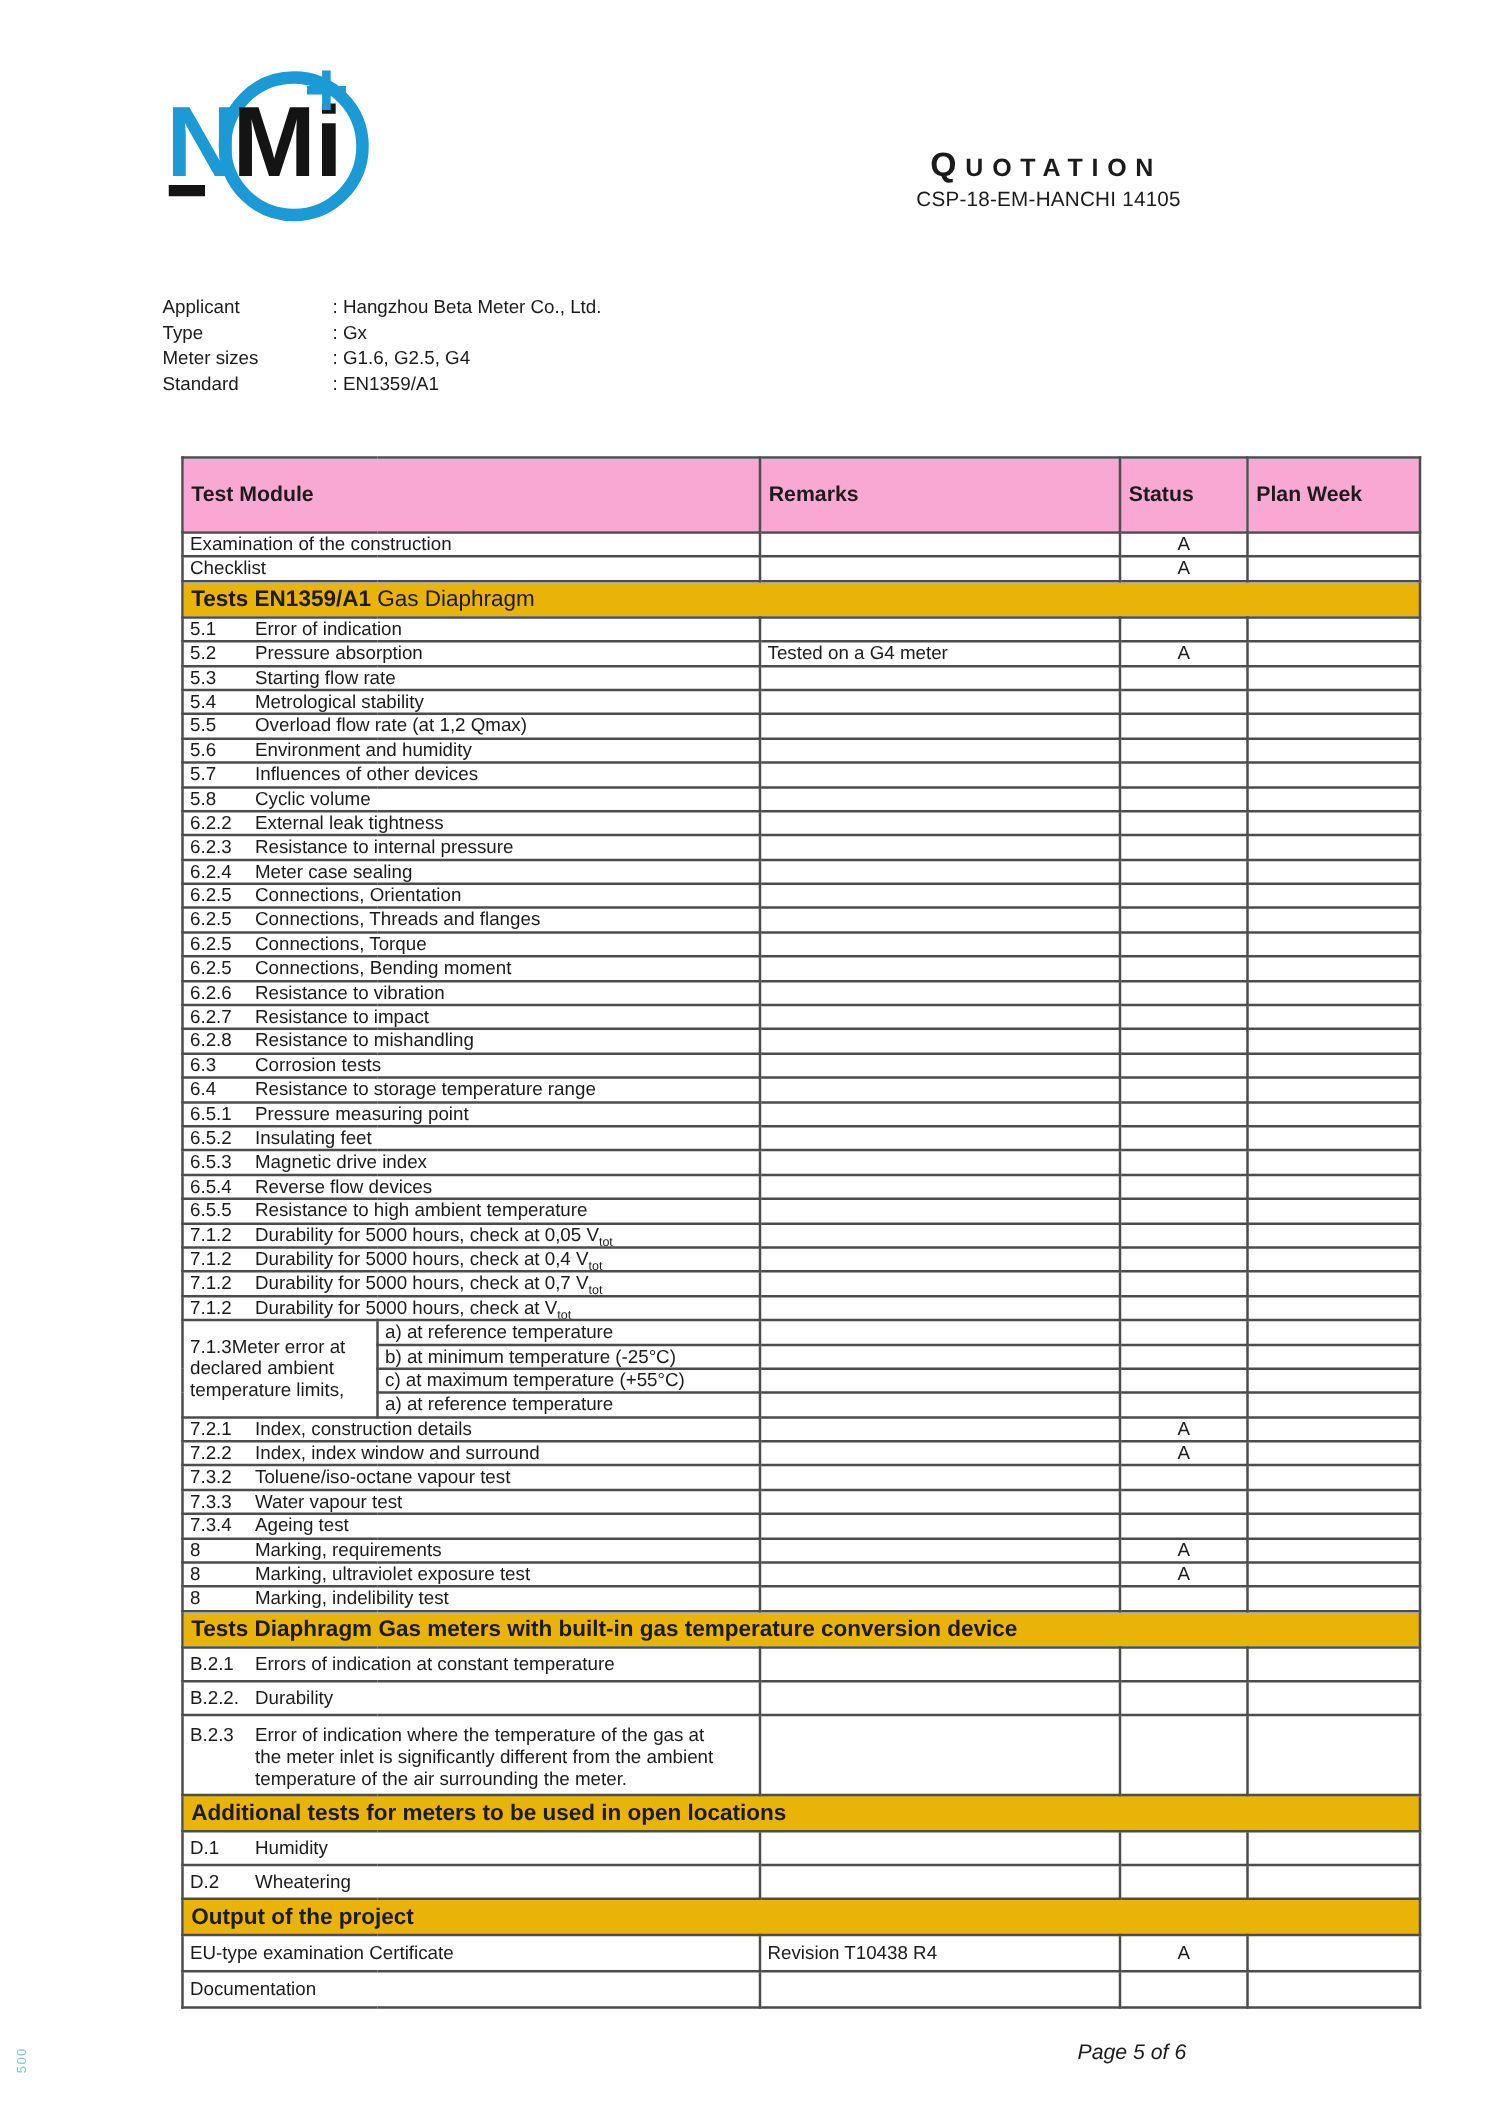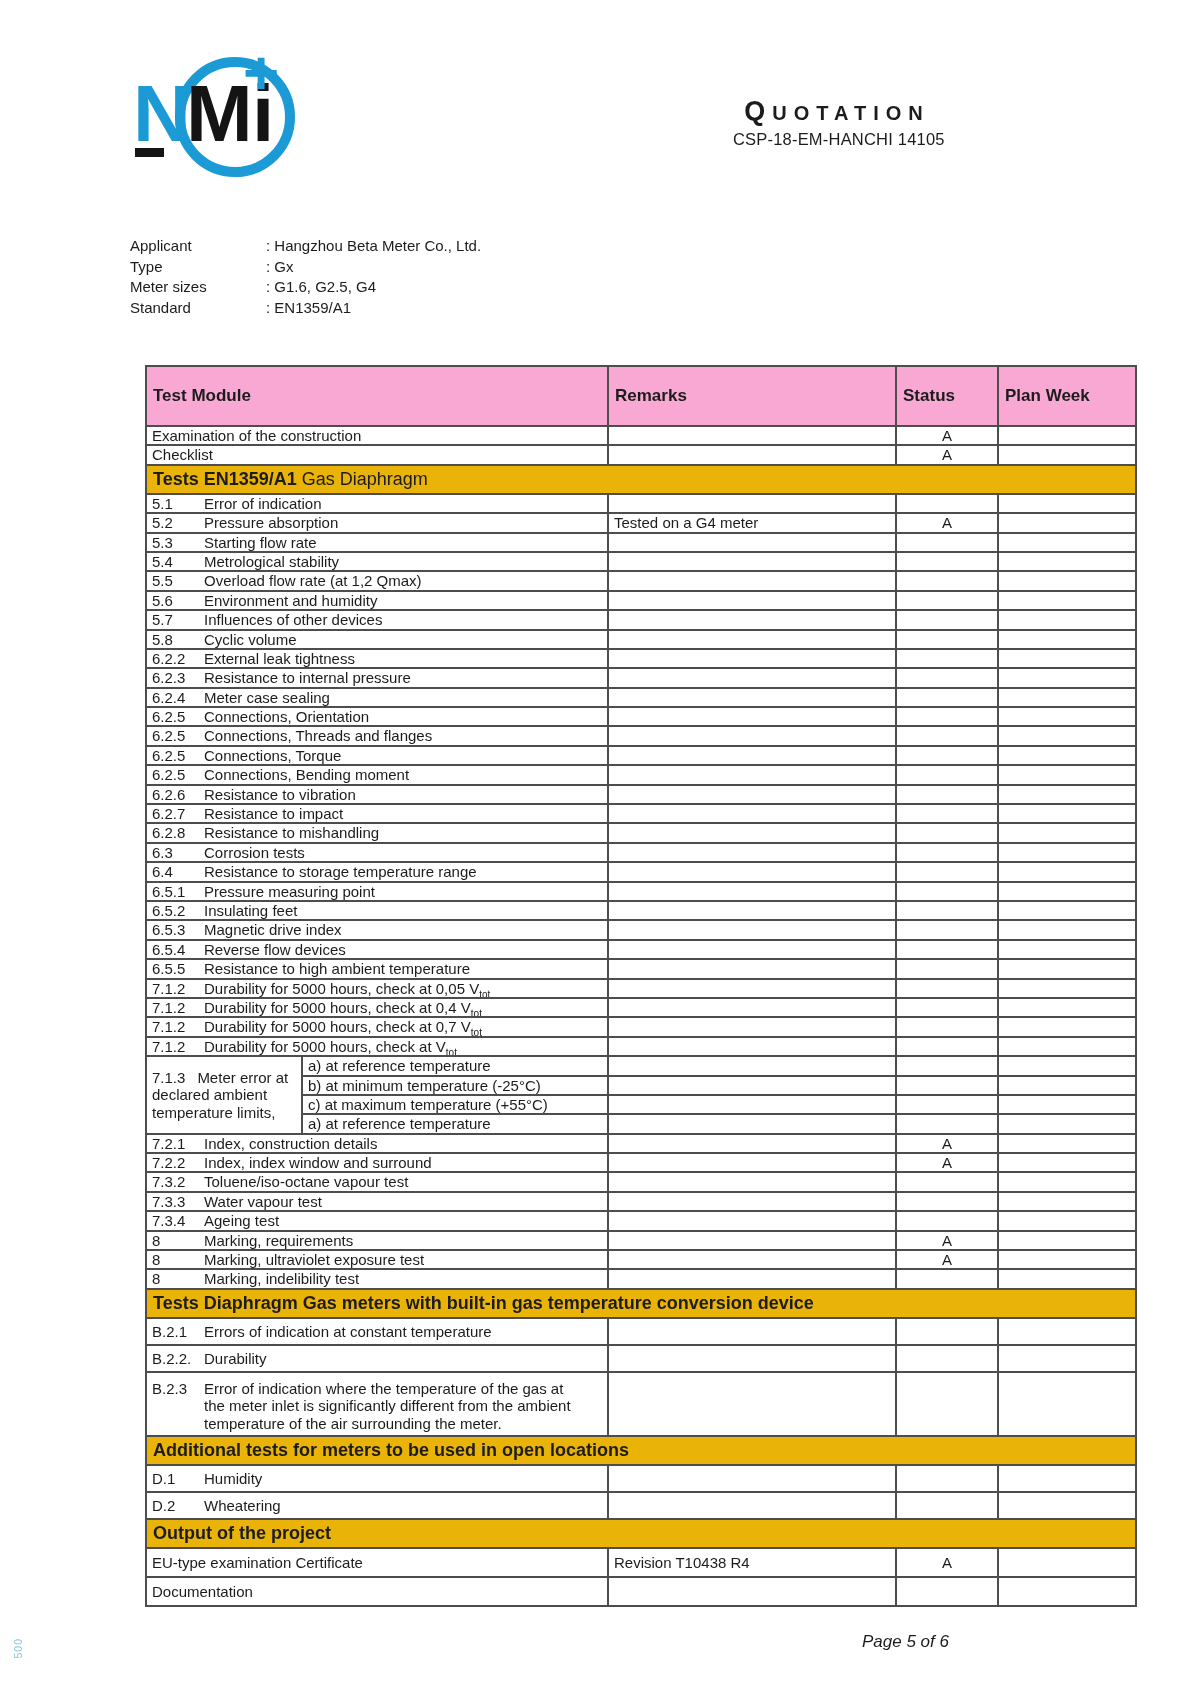--- a/index.html
+++ b/index.html
@@ -12,42 +12,42 @@
   .logo { position:absolute; left:0; top:0; width:320px; height:200px; }
   .logo-ring { position:absolute; left:175px; top:57px; width:100px; height:100px;
     border:10px solid #1b9ad6; border-radius:50%; }
   .logo-letter { position:absolute; font-weight:700; font-size:80px; line-height:1; letter-spacing:0; }
   .logo-n { left:133px; top:74px; color:#1b9ad6; }
   .logo-m { left:186px; top:74px; color:#141414; }
   .logo-i { left:252px; top:74px; color:#141414; }
   .logo-plus { position:absolute; left:243px; top:42px; font-weight:700; font-size:62px; line-height:1; color:#1b9ad6; }
   .logo-dash { position:absolute; left:135px; top:148px; width:29px; height:9px; background:#141414; }
   
-  .doc-header { position:absolute; left:733px; top:96px; width:208px; text-align:center; }
+  .doc-header { position:absolute; left:733px; top:117px; width:208px; text-align:center; }
   .doc-title { font-weight:700; font-size:20px; letter-spacing:7px; text-transform:uppercase; }
   .doc-title::first-letter { font-size:27px; }
   .doc-ref { font-size:16.5px; margin-top:3px; letter-spacing:0.2px; white-space:nowrap; }
   
   .applicant { position:absolute; left:130px; top:236px; font-size:15px; line-height:20.5px; }
   .info-label { display:inline-block; width:136px; }
   
   .test-table { position:absolute; left:145px; top:365px; width:990px;
     border-collapse:collapse; table-layout:fixed; }
   .test-table th, .test-table td { border:2px solid #4d4d4d; overflow:hidden; }
   .test-table thead th { background:#f9a8d4; font-size:17px; font-weight:700;
     text-align:left; padding:18px 6px; height:22px; }
   .th-plan { font-weight:400; }
   .row-section td { background:#eab308; font-size:18px; padding:2px 6px; height:23px; }
   .sec-bold { font-weight:700; }
   .row-item td { font-size:15px; height:17px; padding:0 5px; line-height:1.16; vertical-align:middle; }
   .cell-module.with-num { padding-left:57px; }
   .num { display:inline-block; width:52px; margin-left:-52px; vertical-align:top; }
   .cell-status { text-align:center; }
   .cell-merged { vertical-align:middle; padding:2px 6px; font-size:15px; line-height:1.25; }
-  .mnum { margin-right:12px; }
+  .mnum { }
   .cell-sub { font-size:15px; padding:0 5px; }
   .row-tall td { height:25px; }
   .row-xtall td { height:27px; }
   .row-wrap td { vertical-align:top; padding-top:7px; padding-bottom:3px; }
   .row-wrap .txt { display:inline-block; max-width:374px; vertical-align:top; }
   sub { font-size:10px; line-height:0; }
   
   .page-number { position:absolute; left:862px; top:1632px; font-size:17px;font-style:italic; }
   .side-note { position:absolute; left:12px; top:1638px; font-size:10.5px; color:#88c7de;
     writing-mode:vertical-rl; transform:rotate(180deg); letter-spacing:1px; }

